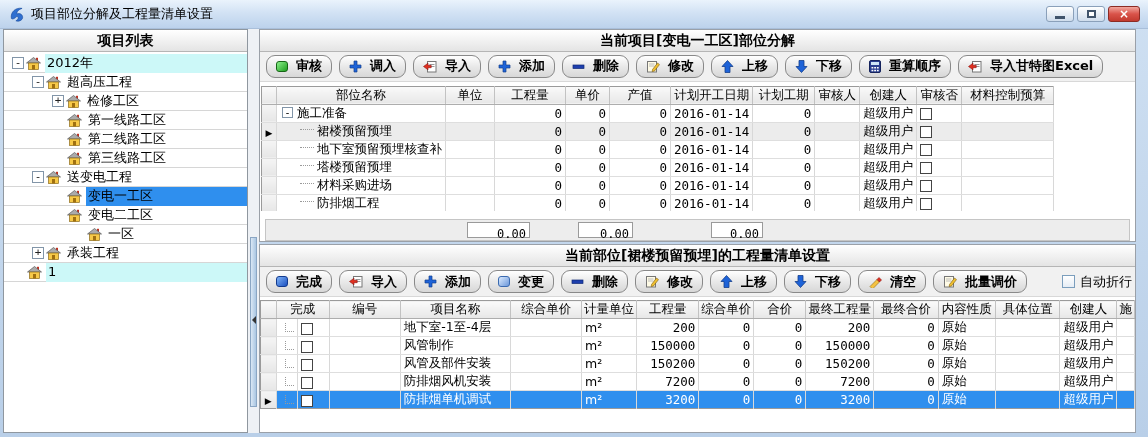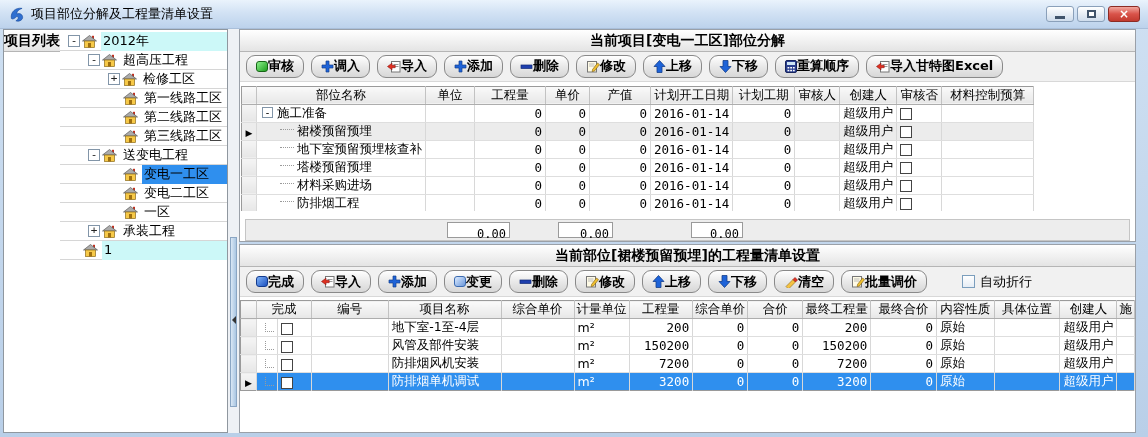--- a/index.html
+++ b/index.html
@@ -22,22 +22,22 @@
   .win-btn { width:28px; height:16px; border-radius:3px; border:1px solid #8aa0ba;
     background:linear-gradient(#ffffff,#cfdcec); display:flex; align-items:center;
     justify-content:center; cursor:default; }
   .win-btn.close { width:32px; background:linear-gradient(#f2a79e,#d9534a 50%,#c23a2f);
     border-color:#8c2b24; color:#fff; font-weight:bold; font-size:12px; line-height:1; }
   .g-min { width:10px; height:3px; background:#41546b; margin-top:6px; }
   .g-max { width:9px; height:8px; border:2px solid #41546b; background:#fff; }
   
   .content { flex:1; display:flex; margin:0 12px 4px 3px; min-height:0; }
   
-  .tree-panel { width:225px; background:#fff; border:1px solid #8f979f; display:flex;
-    flex-direction:row; }
+  .tree-panel { width:245px; background:#fff; border:1px solid #8f979f; display:flex;
+    flex-direction:column; }
   .panel-header { height:22px; line-height:21px; text-align:center; font-weight:bold;
     font-size:14px; background:linear-gradient(#ffffff,#e4e4e4);
     border-bottom:1px solid #b5b5b5; overflow:hidden; white-space:nowrap; }
   .tree { flex:1; overflow:hidden; padding-top:2px; }
   .tree-item { height:19px; display:flex; align-items:center;
     border-bottom:1px solid #d6d6d6; white-space:nowrap; }
   .exbox { width:12px; height:12px; border:1px solid #8295a8; background:#fff;
     font-size:11px; line-height:10px; text-align:center; flex:0 0 auto;
     font-family:"DejaVu Sans Mono",monospace; color:#222; }
   .exspacer { width:13px; flex:0 0 auto; }
@@ -53,21 +53,21 @@
     border-top:4px solid transparent; border-bottom:4px solid transparent;
     border-right:4px solid #333; }
   
   .right { flex:1; display:flex; flex-direction:column; min-width:0; }
   .panel { background:#fff; border:1px solid #9aa0a8; display:flex; flex-direction:column;
     min-height:0; }
   .top-panel { height:213px; margin-bottom:2px; }
   .bottom-panel { flex:1; }
   .toolbar { height:30px; background:#f1f1f1; border-bottom:1px solid #d8d8d8;
     display:flex; align-items:center; gap:7px; padding:0 0 0 6px; flex:0 0 auto; }
-  button.tb { height:23px; display:inline-flex; align-items:center; gap:0;
+  button.tb { height:23px; display:inline-flex; align-items:center; gap:8px;
     padding:0 9px; border:1px solid #898989; border-radius:9px;
     background:linear-gradient(#ffffff,#e9e9e9 50%,#d7d7d7);
     font-family:inherit; font-size:13px; font-weight:bold; color:#000; white-space:nowrap; }
   .ic { display:inline-flex; flex:0 0 auto; }
   .sq { width:12px; height:11px; border-radius:3px; }
   .sq.green { background:linear-gradient(135deg,#8cf08c,#1f9e1f); border:1px solid #156515; }
   .sq.blue  { background:linear-gradient(135deg,#7fb3f7,#1b50c0); border:1px solid #123a8e; }
   .sq.lblue { background:linear-gradient(135deg,#dcebff,#6a97da); border:1px solid #3a6ab0; }
   
   .grid-wrap { margin:4px 1px 0 1px; overflow:hidden; }
@@ -241,21 +241,21 @@
             <span class="house">
     <svg width="15" height="13" viewBox="0 0 15 13">
       <rect x="10" y="0.8" width="2" height="3.5" fill="#c03020"></rect>
       <polygon points="7.5,0.5 14.5,6 0.5,6" fill="#ababab" stroke="#5a5a5a" stroke-width="0.7"></polygon>
       <rect x="2.5" y="6" width="10" height="6.5" fill="#f7c948" stroke="#8a6a1a" stroke-width="0.7"></rect>
       <rect x="6" y="8" width="3" height="4.5" fill="#a07010"></rect>
     </svg>
   </span>
             <span class="tlabel">变电二工区</span>
           </div>
-          <div class="tree-item" style="padding-left: 48px;">
+          <div class="tree-item" style="padding-left: 68px;">
             <span class="exspacer"></span>
             <span class="house">
     <svg width="15" height="13" viewBox="0 0 15 13">
       <rect x="10" y="0.8" width="2" height="3.5" fill="#c03020"></rect>
       <polygon points="7.5,0.5 14.5,6 0.5,6" fill="#ababab" stroke="#5a5a5a" stroke-width="0.7"></polygon>
       <rect x="2.5" y="6" width="10" height="6.5" fill="#f7c948" stroke="#8a6a1a" stroke-width="0.7"></rect>
       <rect x="6" y="8" width="3" height="4.5" fill="#a07010"></rect>
     </svg>
   </span>
             <span class="tlabel">一区</span>
@@ -674,20 +674,38 @@
                 <td class="ctr">原始</td>
                 <td></td>
                 <td>超级用户</td>
                 <td></td>
               </tr>
                 <tr class="">
                 <td class="gutter"></td>
                 <td><span class="branch"></span></td>
                 <td class="ctr"><span class="cbx"></span></td>
                 <td></td>
+                <td>风管制作</td>
+                <td></td>
+                <td class="ctr">m²</td>
+                <td class="num">150000</td>
+                <td class="num">0</td>
+                <td class="num">0</td>
+                <td class="num">150000</td>
+                <td class="num">0</td>
+                <td class="ctr">原始</td>
+                <td></td>
+                <td>超级用户</td>
+                <td></td>
+              </tr>
+                <tr class="">
+                <td class="gutter"></td>
+                <td><span class="branch"></span></td>
+                <td class="ctr"><span class="cbx"></span></td>
+                <td></td>
                 <td>风管及部件安装</td>
                 <td></td>
                 <td class="ctr">m²</td>
                 <td class="num">150200</td>
                 <td class="num">0</td>
                 <td class="num">0</td>
                 <td class="num">150200</td>
                 <td class="num">0</td>
                 <td class="ctr">原始</td>
                 <td></td>

